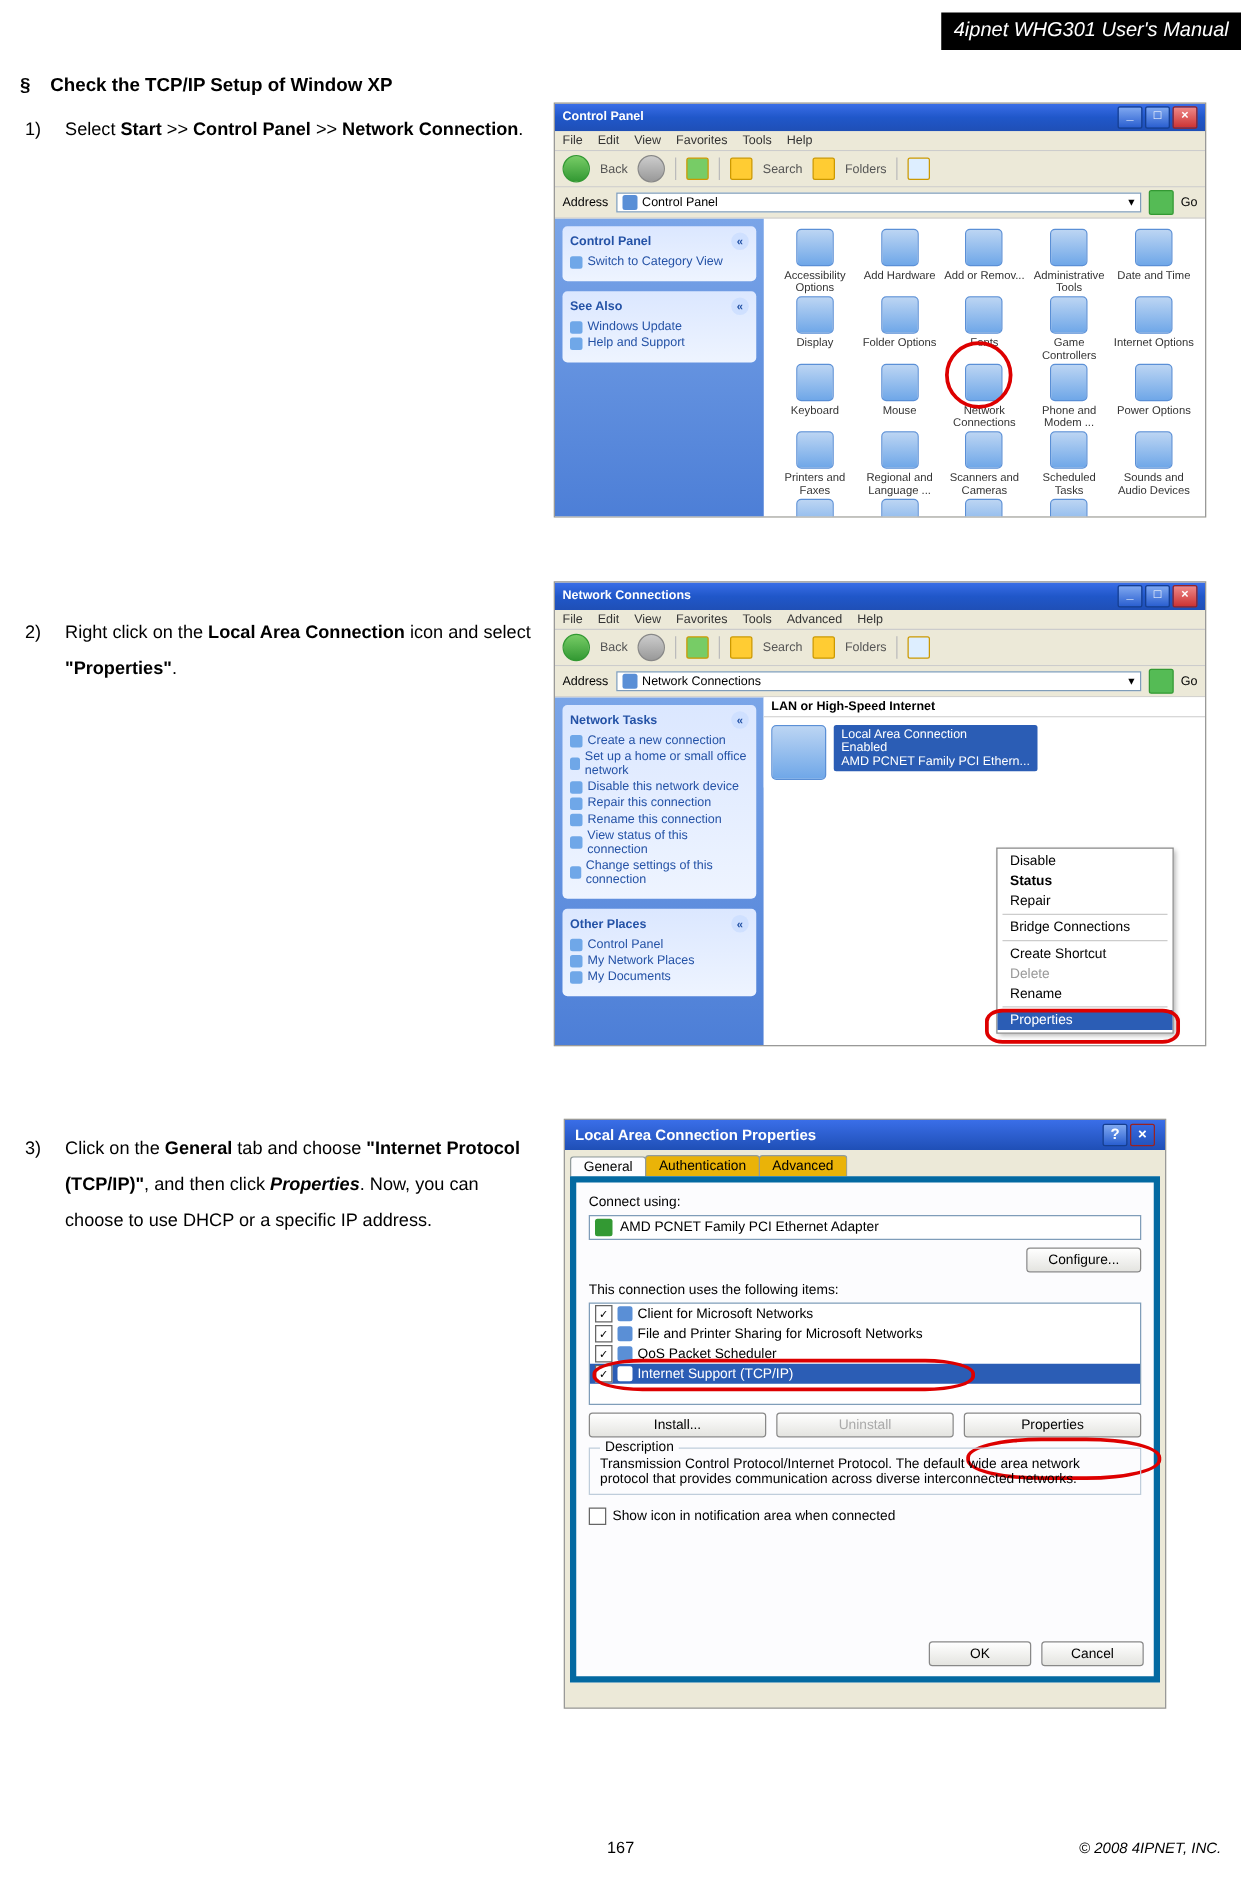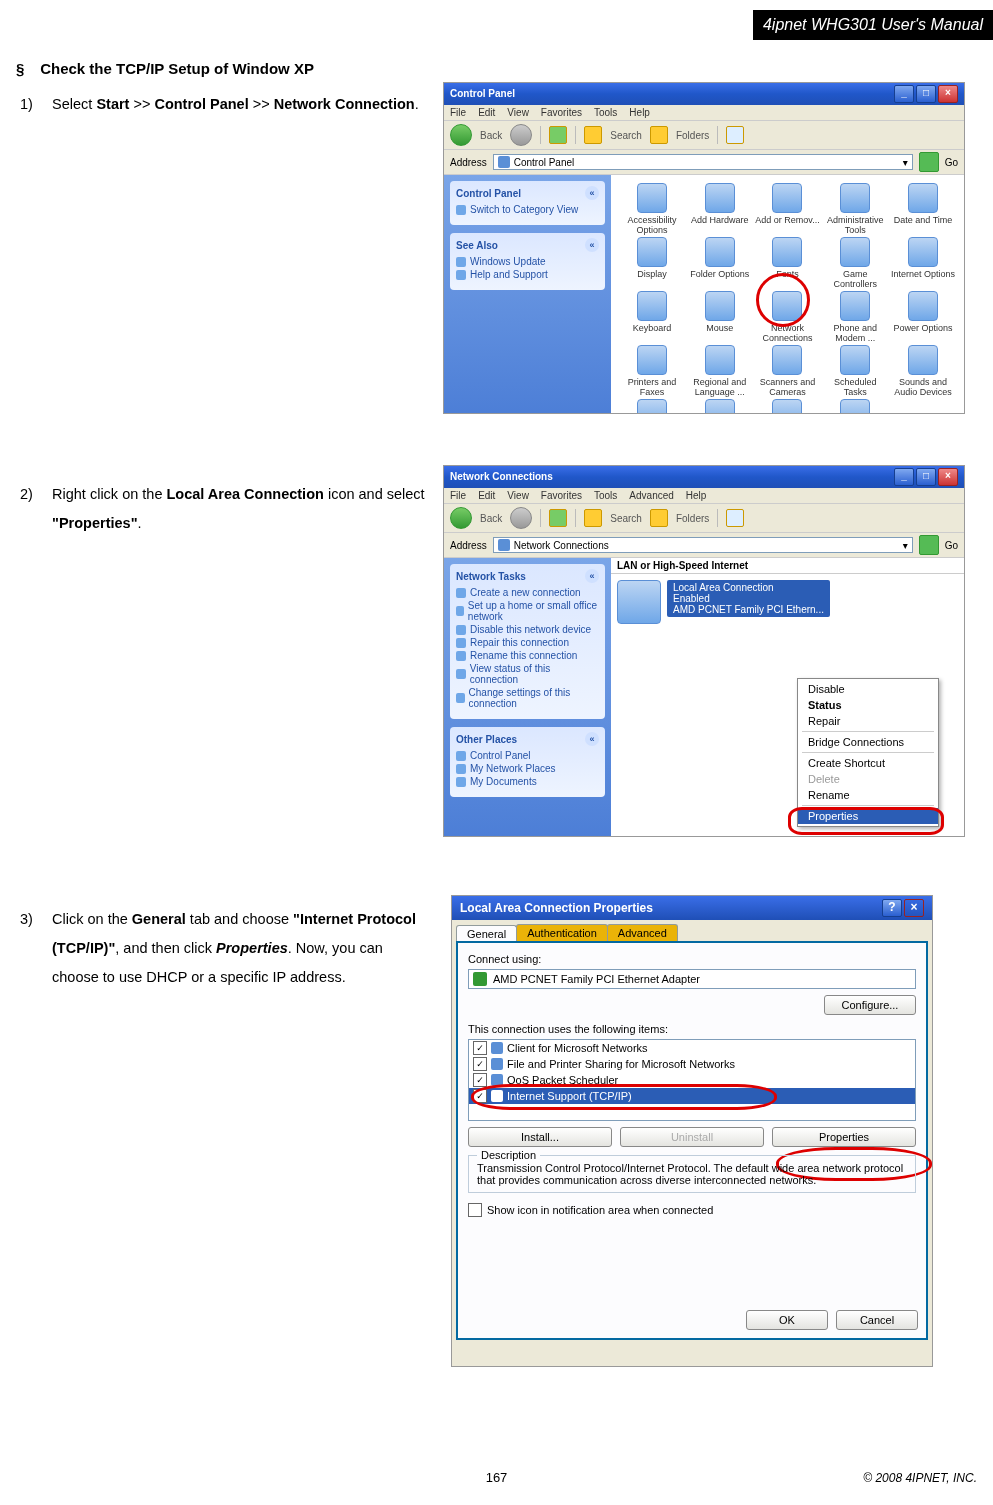--- a/index.html
+++ b/index.html
@@ -49,21 +49,21 @@
     display: inline-block;
     width: 28px;
     vertical-align: top;
   }
   .step .body {
     display: inline-block;
     width: 375px;
     vertical-align: top;
   }
   .step1 { top: 90px; }
-  .step2 { top: 480px; }
+  .step2 { top: 492px; }
   .step3 { top: 905px; }
 
   .fig {
     position: absolute;
     right: 28px;
     border: 1px solid #999;
     background: #ece9d8;
     font-size: 10px;
     font-family: Tahoma, Arial, sans-serif;
     overflow: hidden;
@@ -274,21 +274,21 @@
     border-radius: 3px 3px 0 0;
     margin-right: -1px;
   }
   .fig3 .tab.active {
     background: #fcfcfe;
     position: relative;
     top: 1px;
   }
   .fig3 .tab-body {
     margin: 0 4px 4px;
-    border:2px solid #0369a1;
+    border:5px solid #0369a1;
     background: #fcfcfe;
     padding: 10px;
     font-size:11px;
     height: 375px;
     position: relative;
   }
   .fig3 .inset {
     border:1px solid #7f9db9;
     background:#fff;
     padding: 2px 4px;

